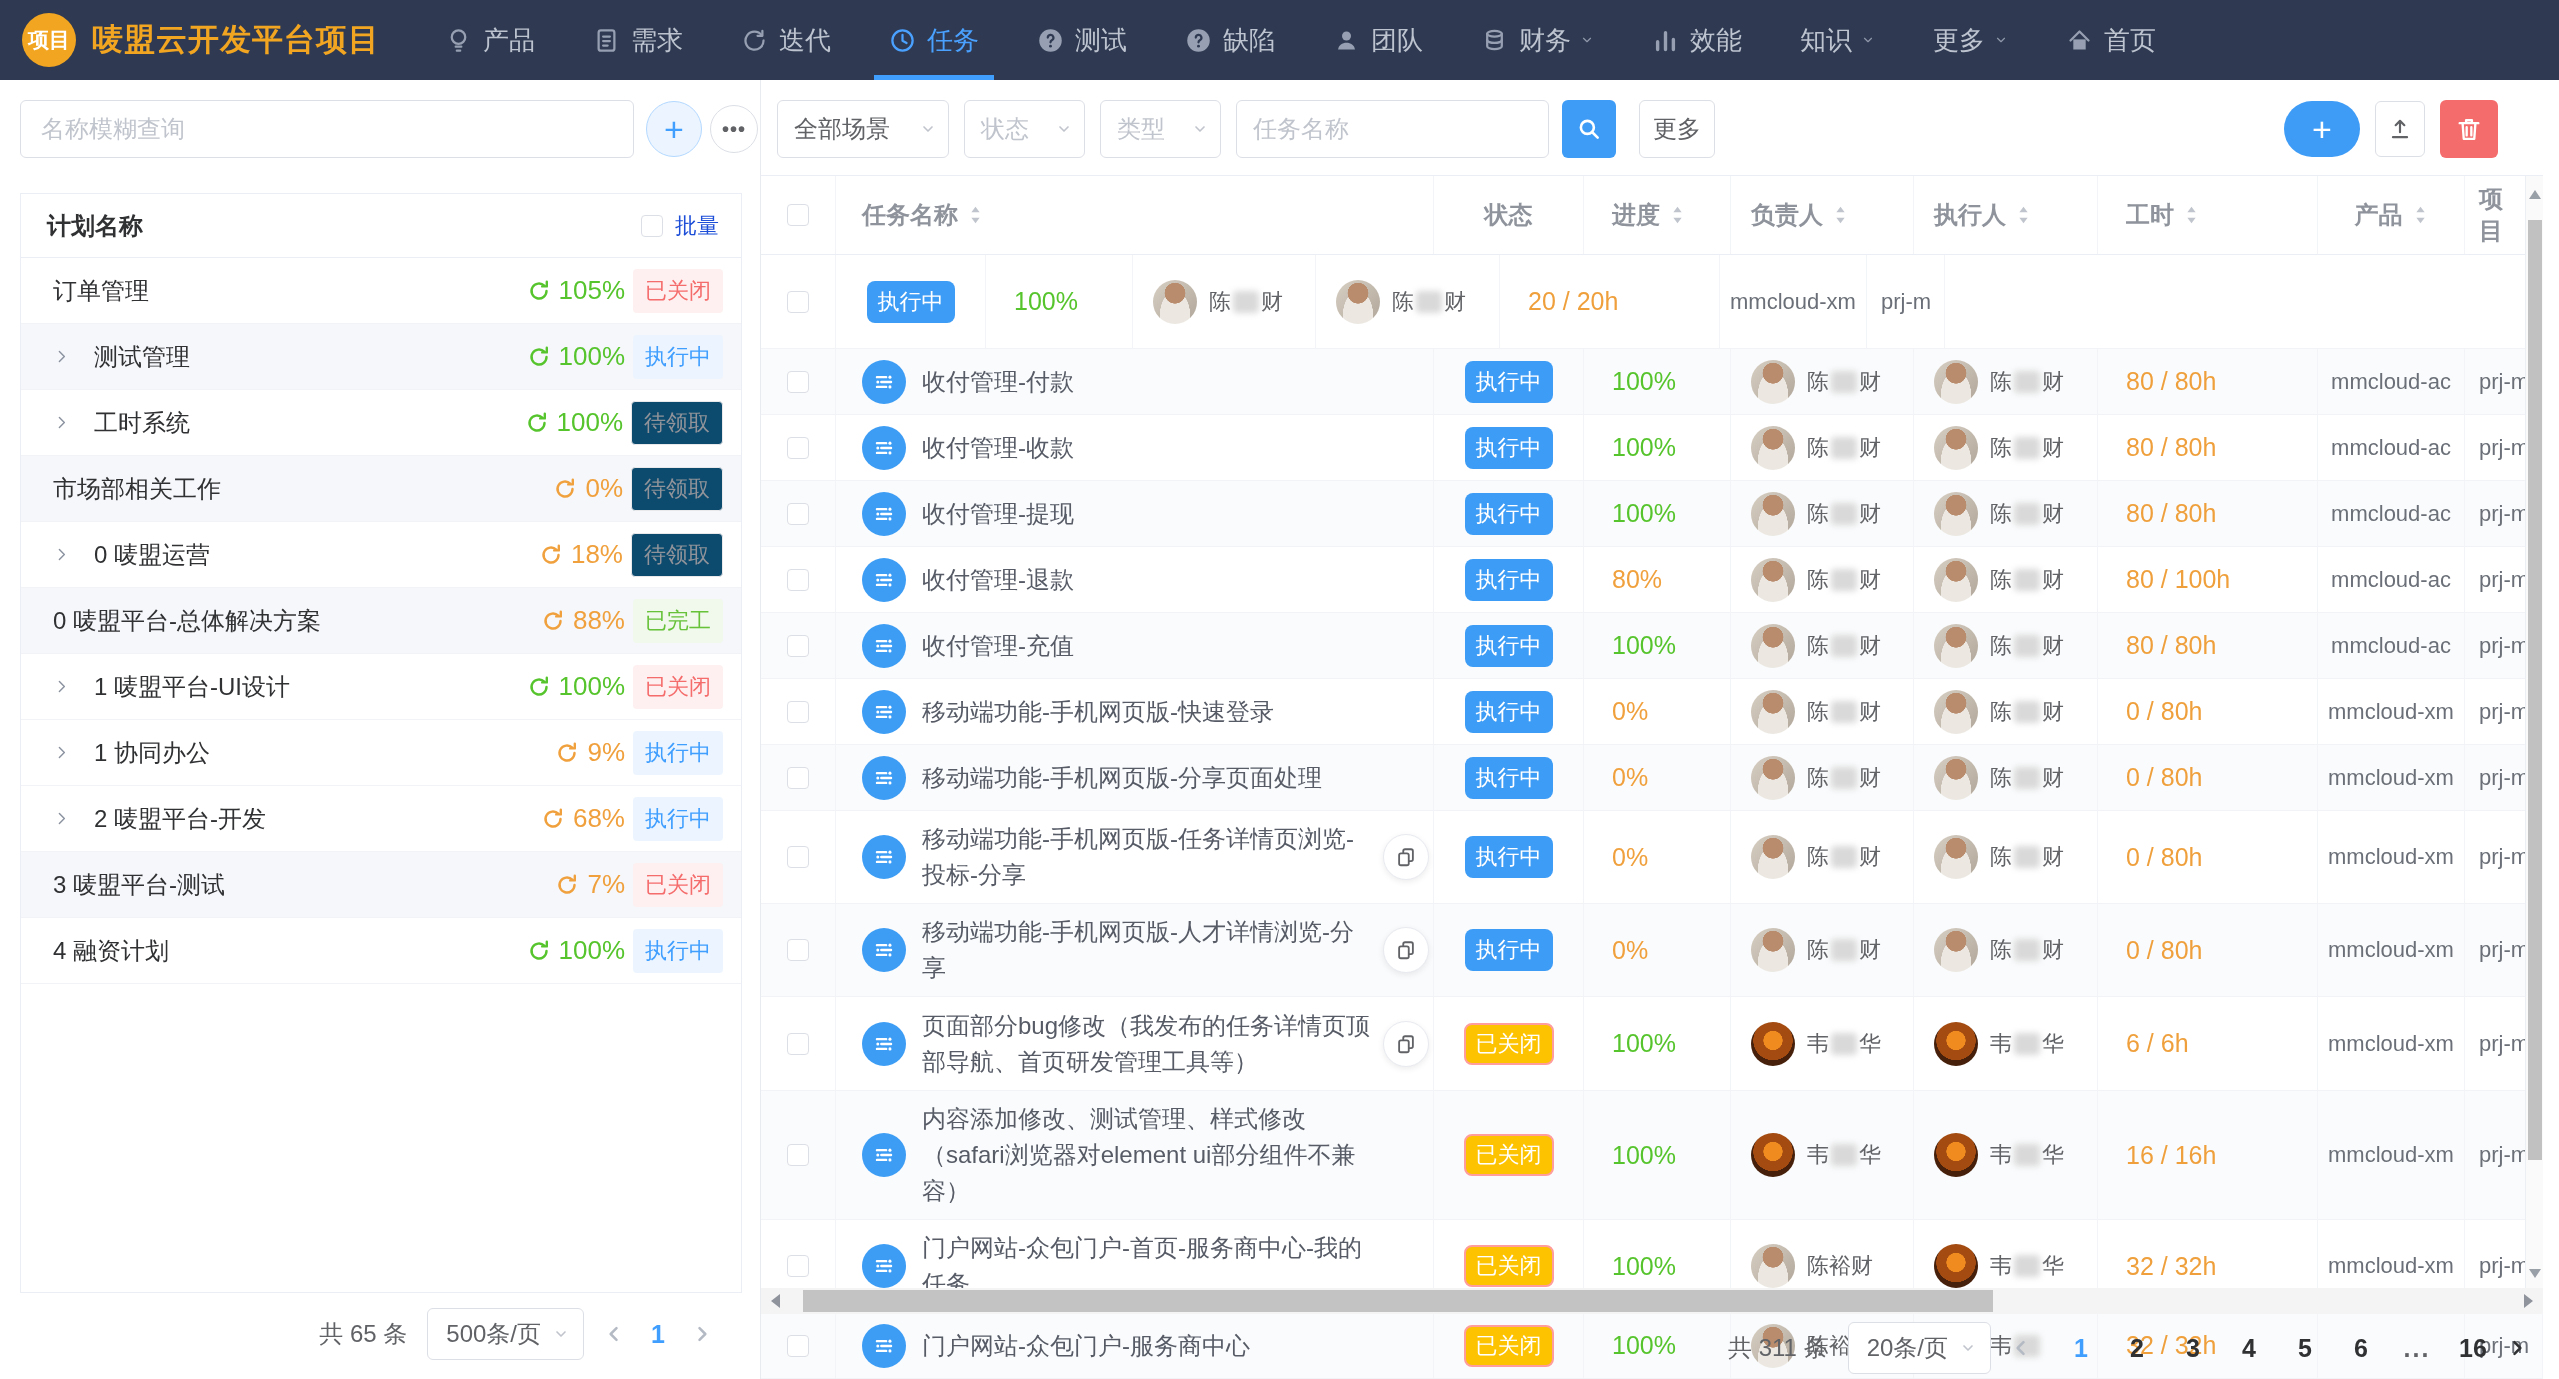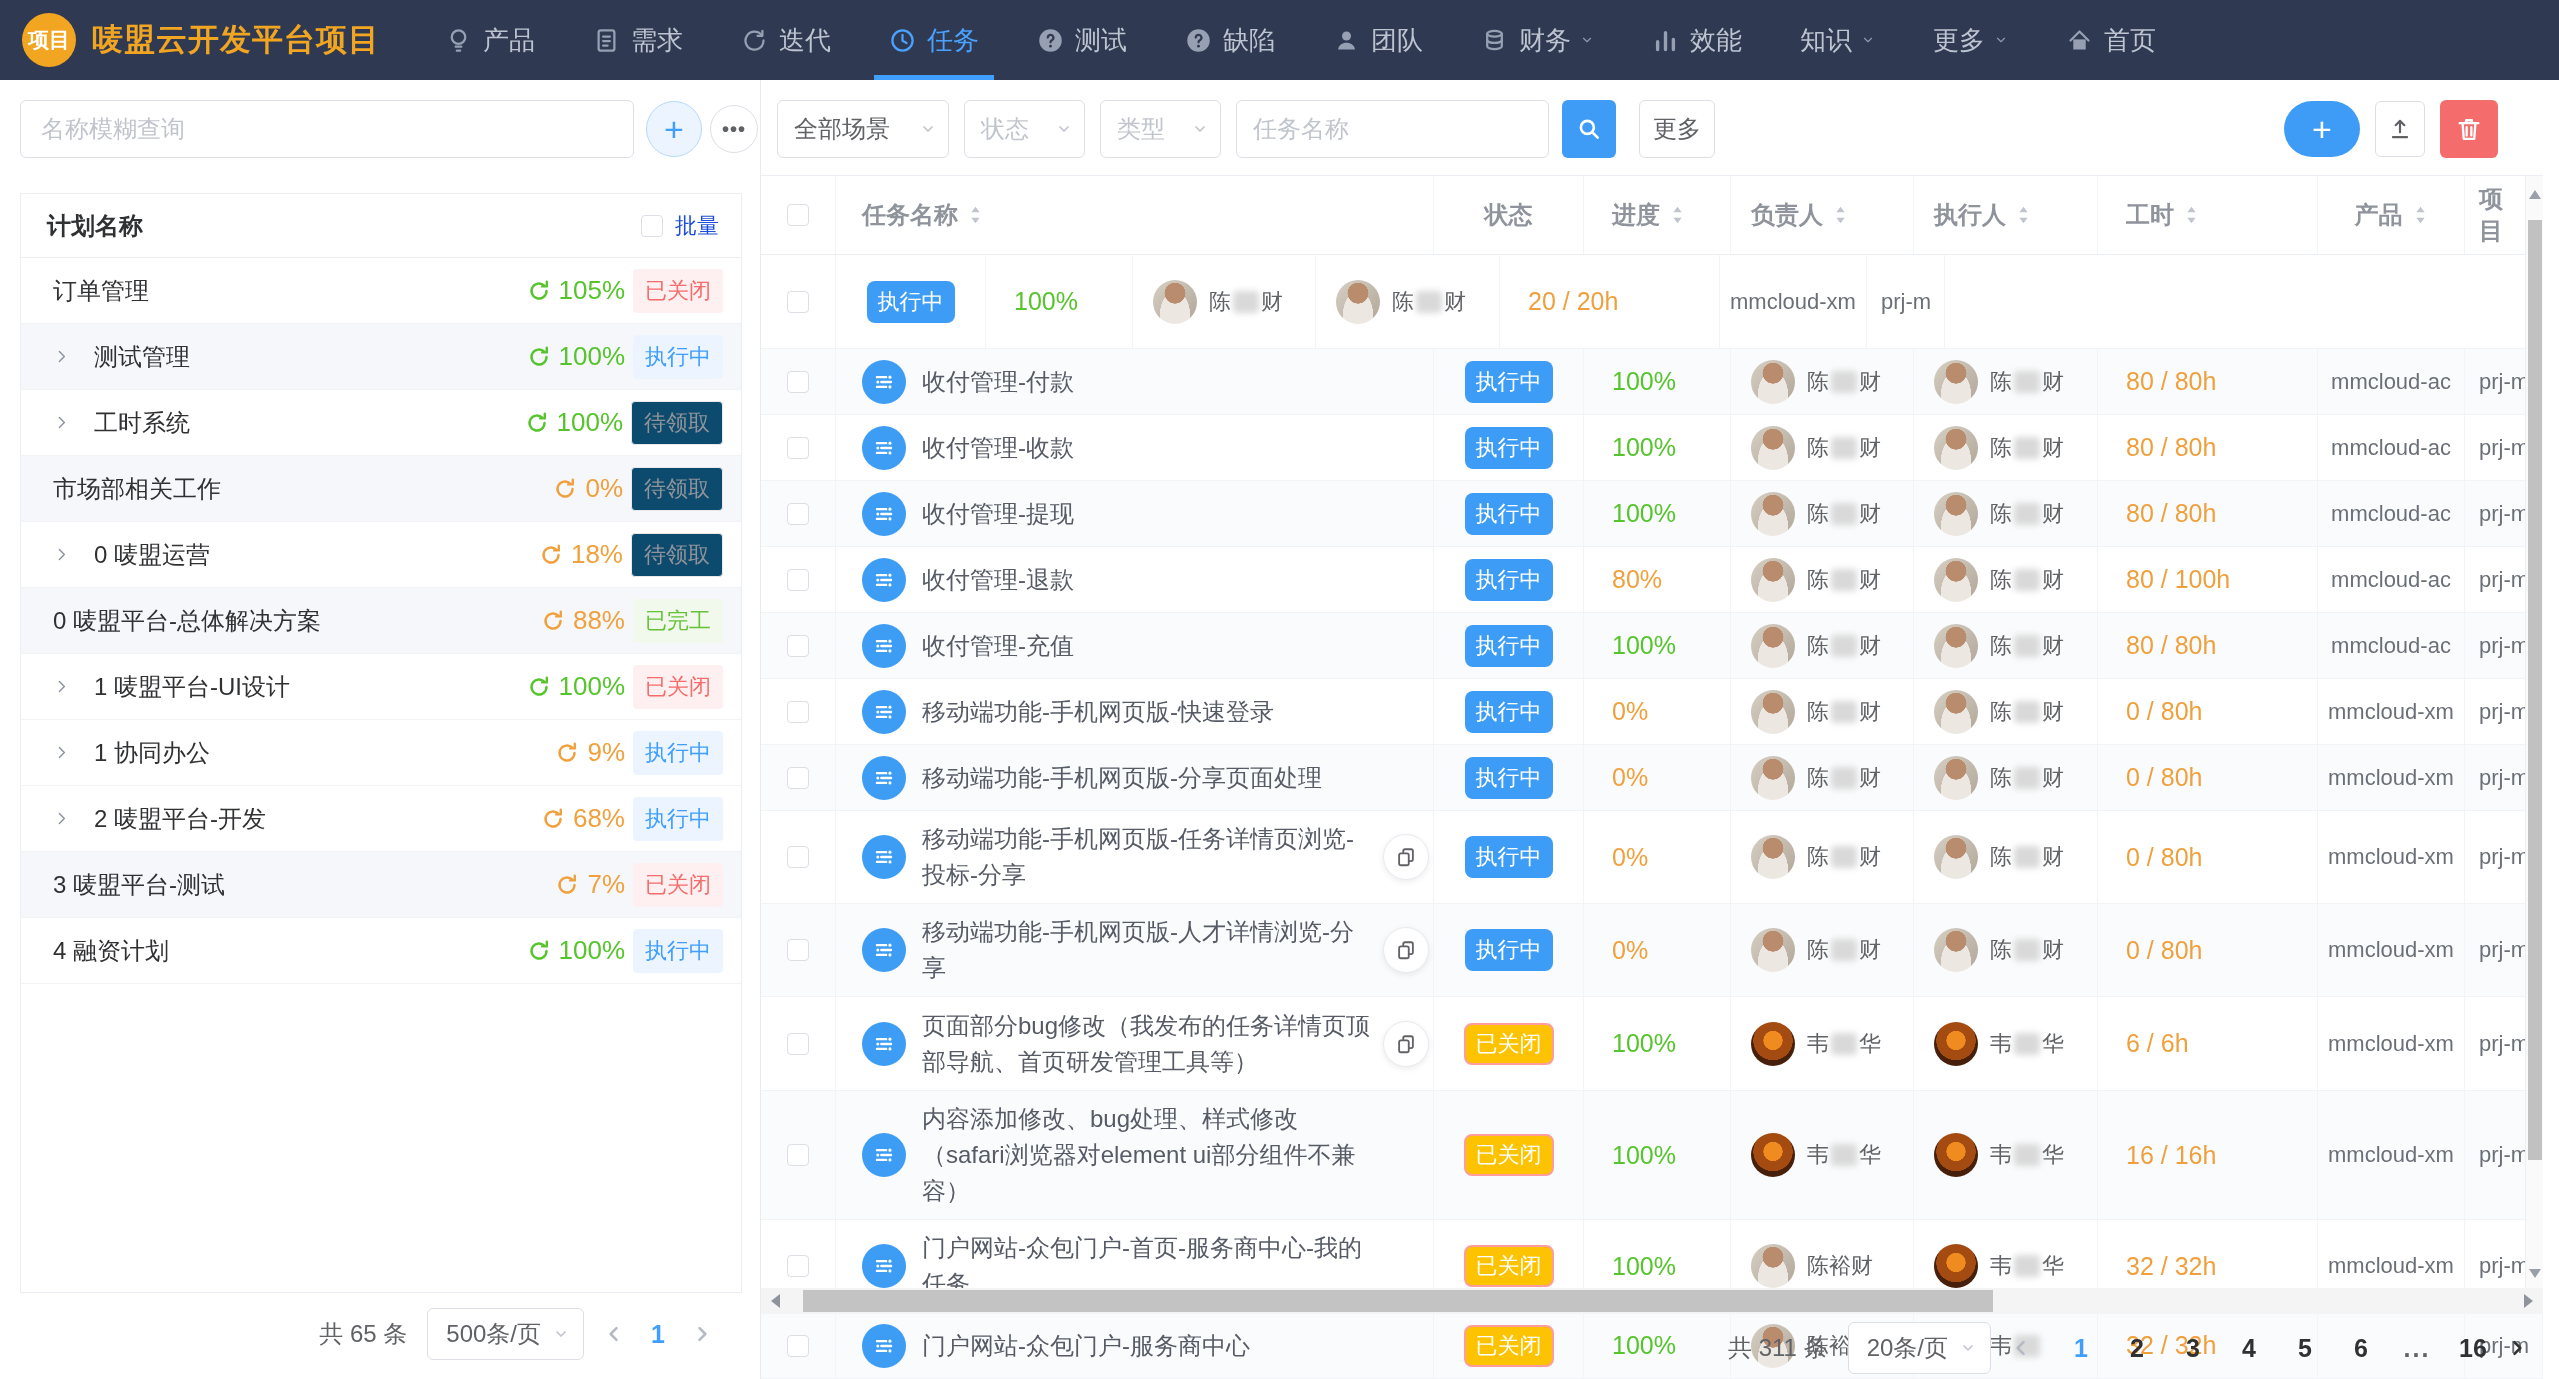--- a/index.html
+++ b/index.html
@@ -1093,21 +1093,21 @@
           <div class="t-row striped two-line">
     <div class="cell cell-check">
               <span class="checkbox"></span>
             </div>
     <div class="cell cell-name">
       <span class="task-icon">
                 <svg class="ic">
                   <use href="#i-lines"></use>
                 </svg>
               </span>
-      <span class="task-text">内容添加修改、bug处理、样式修改（safari浏览器对element ui部分组件不兼容）</span>
+      <span class="task-text">内容添加修改、测试管理、样式修改（safari浏览器对element ui部分组件不兼容）</span>
 
     </div>
     <div class="cell cell-status">
               <span class="chip gold">已关闭</span>
             </div>
     <div class="cell cell-progress">
               <span class="prog green">100%</span>
             </div>
     <div class="cell cell-owner">
       <span class="avatar tiger"></span>

